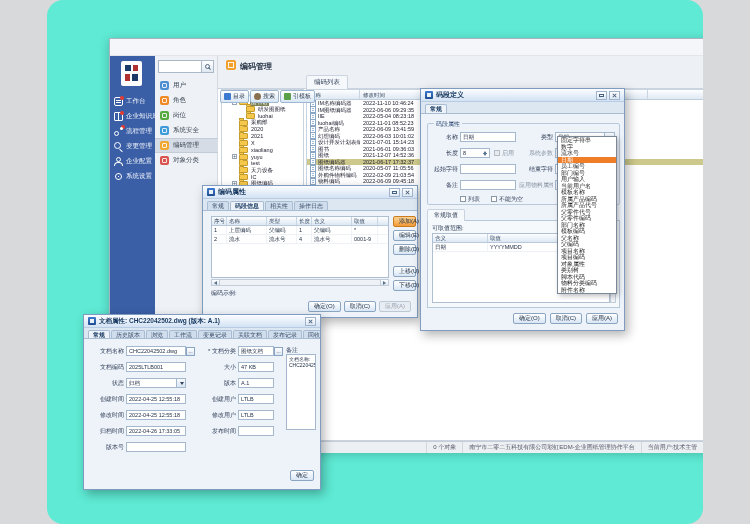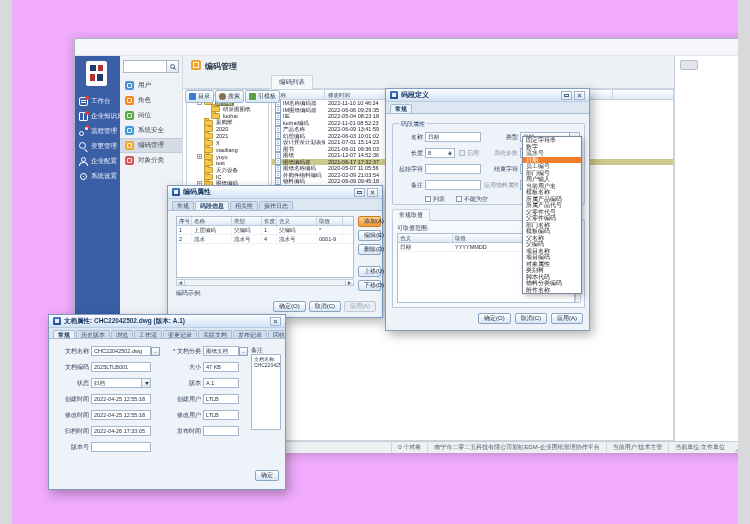--- a/index.html
+++ b/index.html
@@ -1,17 +1,17 @@
 <!DOCTYPE html>
 <html><head>
 <meta charset="utf-8">
 <style>
   html,body{margin:0;padding:0;background:#d8d9db;}
   *{box-sizing:border-box;font-family:"Liberation Sans","DejaVu Sans",sans-serif;}
-  #stage{position:relative;width:726px;height:524px;background:#f0abfc;overflow:hidden;margin:0 auto;}
+  #stage{position:relative;width:656px;height:524px;background:#5eead4;overflow:hidden;margin:0 auto;border-radius:16px;}
   .abs{position:absolute;}
   
   .mainwin{position:absolute;left:62px;top:38px;width:680px;height:414px;background:#fff;border:1px solid #aab4c0;box-shadow:0 2px 10px rgba(0,0,0,.22);}
   .wintop{position:absolute;left:0;top:0;width:678px;height:17px;background:#f4f6f9;border-bottom:1px solid #e2e6eb;}
   .sidebar{position:absolute;left:0;top:17px;width:45px;height:385px;background:#3b5fa6;}
   .logo{position:absolute;left:11px;top:5px;width:21px;height:25px;background:#fdfdfd;border-radius:2px;}
   .logo i{position:absolute;display:block;}
   .lg1{left:4px;top:4px;width:6px;height:6px;background:#1c3a68;}
   .lg2{left:12px;top:4px;width:5px;height:6px;background:#b03030;}
   .lg3{left:4px;top:13px;width:5px;height:7px;background:#b03030;}

